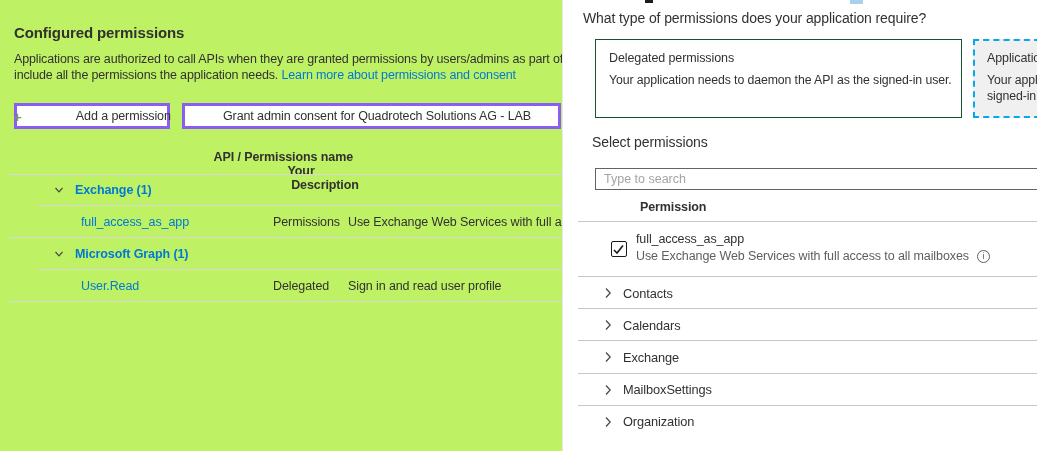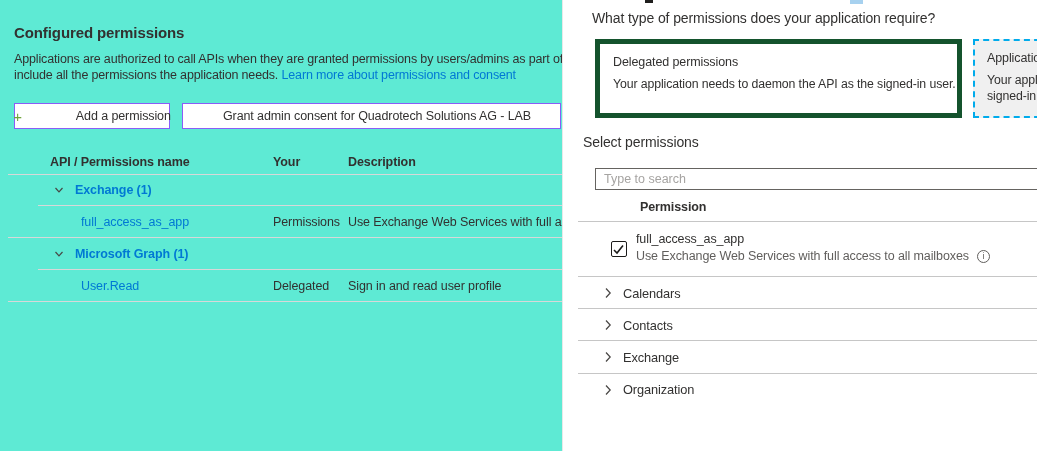--- a/index.html
+++ b/index.html
@@ -9,73 +9,73 @@
     overflow: hidden;
     background: #ffffff;
     font-family: "Liberation Sans", sans-serif;
     color: #323130;
     letter-spacing: -0.1px;
   }
 
   
   .left-pane {
     position: absolute; left:0; top:0; width:562px; height:451px;
-    overflow: hidden; background:#5eead4;
+    overflow: hidden; background:#bef264;
   }
   .lp-title { position:absolute; left:14px; top:24px; font-size:15px; font-weight:700; }
   .lp-desc  { position:absolute; left:14px; top:51px; font-size:12.5px; line-height:16px;
               white-space:nowrap; letter-spacing:-0.15px; }
   .link { color:#0078d4; text-decoration:none; cursor:pointer;text-align:center; }
   .btn-row { position:absolute; left:14px; top:103px; display:flex; gap:12px; }
   .btn {
-    height:26px; border:1px solid #8b5cf6; background:#fff; color:#323130;
+    height:26px; border:3px solid #8b5cf6; background:#fff; color:#323130;
     font-size:12.5px; font-family:"Liberation Sans",sans-serif;
     display:flex; align-items:center; justify-content:center; cursor:pointer;
     white-space:nowrap; letter-spacing:-0.1px;gap:48px;
   }
   .btn-add { width:156px; }
   .btn-grant { width:379px;padding-left:11px; }
   .plus-icon { color:#6fa33c; font-size:15px; font-weight:400; margin-right:6px; }
   .plus-icon::after { content:"+"; }
 
   .perm-table { position:absolute; left:0; top:150px; width:600px; }
   .t-head { display:flex; height:24px; align-items:center; padding-left:50px;
-            font-weight:700; font-size:12.5px; }
+            font-weight:700; font-size:12.5px;flex-direction:column; }
   .t-head .c1 { width:223px; } .t-head .c2 { width:75px; }
   .t-row { position:relative; height:32px; display:flex; align-items:center; font-size:12.5px; }
   .t-row .divider { position:absolute; bottom:0; height:1px; background:#d8d8d8; right:0; }
   .div-full  { left:8px; }
   .div-indent{ left:38px; }
   .row-group { padding-left:53px; }
   .row-group .g-label { margin-left:10px;font-weight:bold; }
   .row-perm { padding-left:81px; white-space:nowrap; }
   .row-perm .p-name { width:192px; flex:none; }
   .row-perm .p-type { width:75px; flex:none; }
   .chev { display:inline-block; width:12px; height:12px; flex:none; }
   .chev svg { display:block; stroke:#484644; fill:none; stroke-width:1.2; }
 
   
   .flyout {
     position:absolute; left:562px; top:0; width:475px; height:451px;
     background:#fff; border-left:1px solid #e8e8e8; overflow:hidden;
   }
   .crop-mark-a { position:absolute; left:82px; top:0; width:8px; height:3px; background:#1f1e1d; }
   .crop-mark-b { position:absolute; left:287px; top:0; width:13px; height:4px; background:#a7d1ef; }
-  .fq { position:absolute; left:29px; top:10px; font-size:14px; }
+  .fq { position:absolute; left:20px; top:10px; font-size:14px; }
   .cards { position:absolute; left:32px; top:39px; display:flex; gap:11px; }
   .card {
-    width:367px; height:79px; border:5px solid #14532d; background:#fff;
+    width:367px; height:79px; border:1px solid #14532d; background:#fff;
     padding:11px 13px; cursor:pointer;
   }
   .card .c-title { font-size:12.5px; margin-bottom:7px; white-space:nowrap; }
   .card .c-body  { font-size:12.3px; color:#323130; line-height:16px; white-space:nowrap; }
   .card-app {
     width:230px; border:2px dashed #00abeb; background:#f0f0f0; padding:10px 12px;
   }
-  .sel-title { position:absolute; left:20px; top:134px; font-size:14px; }
+  .sel-title { position:absolute; left:29px; top:134px; font-size:14px; }
   .search-input {
     position:absolute; left:32px; top:168px; width:460px; height:22px;
     border:1px solid #656360; padding:0 8px; font-size:12.5px;
     font-family:"Liberation Sans",sans-serif; color:#323130; outline:none; background:#fff;
   }
   .search-input::placeholder { color:#a6a4a2; }
   .perm-col-head { position:absolute; left:37px; top:200px; font-size:12.5px; font-weight:700;padding-left:40px; }
   .hr { position:absolute; height:1px; background:#c6c6c6; left:15px; right:0; }
   .hr-1 { top:221px; } .hr-2 { top:276px; }
   .check-row { position:absolute; left:0; top:226px; width:475px; height:50px; cursor:pointer; }
@@ -205,43 +205,52 @@
   </div>
   <div class="hr hr-2"></div>
 
   <div class="group-list">
     <div class="g-row">
       <span class="chev">
         <svg viewBox="0 0 12 12" width="12" height="12">
             <polyline points="4,1.5 8.2,6 4,10.5"></polyline>
           </svg>
       </span>
+      <span>Contacts</span>
+      <span class="divider"></span>
+    </div>
+    <div class="g-row">
+      <span class="chev">
+        <svg viewBox="0 0 12 12" width="12" height="12">
+            <polyline points="4,1.5 8.2,6 4,10.5"></polyline>
+          </svg>
+      </span>
       <span>Calendars</span>
       <span class="divider"></span>
     </div>
     <div class="g-row">
       <span class="chev">
         <svg viewBox="0 0 12 12" width="12" height="12">
             <polyline points="4,1.5 8.2,6 4,10.5"></polyline>
           </svg>
       </span>
-      <span>Contacts</span>
-      <span class="divider"></span>
-    </div>
-    <div class="g-row">
-      <span class="chev">
-        <svg viewBox="0 0 12 12" width="12" height="12">
-            <polyline points="4,1.5 8.2,6 4,10.5"></polyline>
-          </svg>
-      </span>
       <span>Exchange</span>
       <span class="divider"></span>
     </div>
     <div class="g-row">
       <span class="chev">
         <svg viewBox="0 0 12 12" width="12" height="12">
             <polyline points="4,1.5 8.2,6 4,10.5"></polyline>
           </svg>
       </span>
+      <span>MailboxSettings</span>
+      <span class="divider"></span>
+    </div>
+    <div class="g-row">
+      <span class="chev">
+        <svg viewBox="0 0 12 12" width="12" height="12">
+            <polyline points="4,1.5 8.2,6 4,10.5"></polyline>
+          </svg>
+      </span>
       <span>Organization</span>
     </div>
   </div>
 </div>
 
 </body></html>

